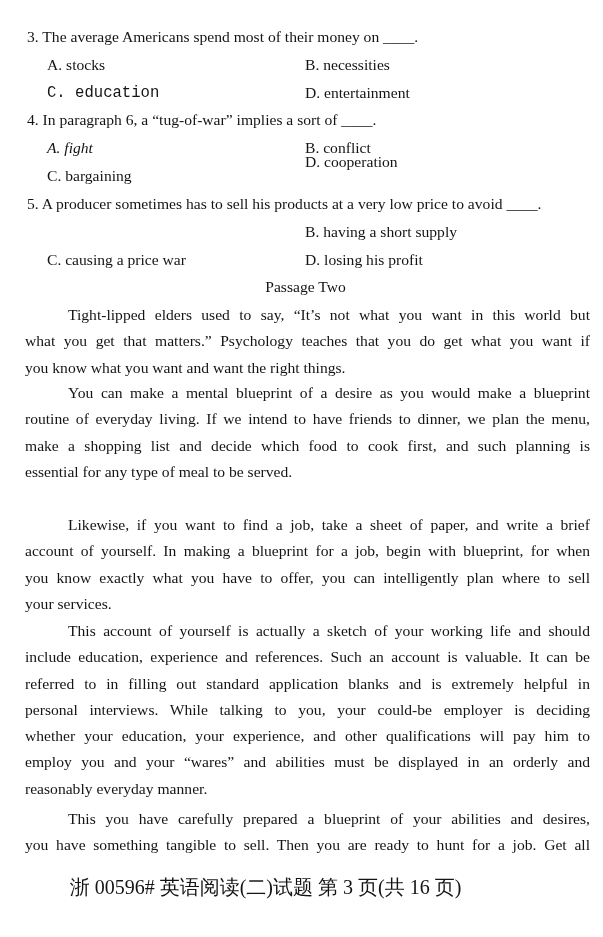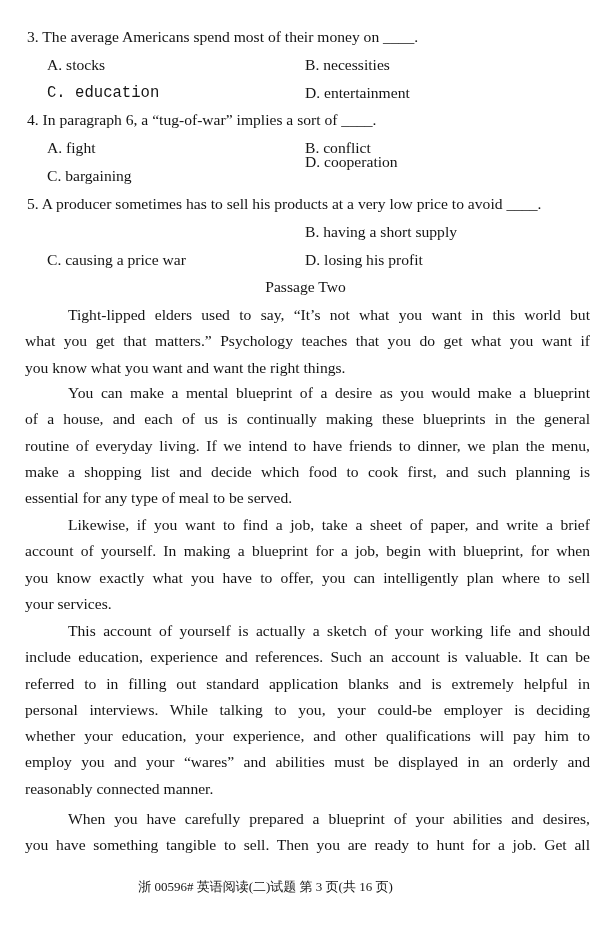--- a/index.html
+++ b/index.html
@@ -65,83 +65,82 @@
     .para .ln.first {
       padding-left: 43px;
     }
     .para { text-indent: 0; }
     .footer {
       position: absolute;
       left: 0;
       width: 603px;
       top: 877px;
       text-align: center;
-      font-size: 13px;
+      font-size: 20px;
       line-height: 20px;
       padding-left: 0;
     }
     .footer span { position: relative; left: -36px; }
   </style>
 </head>
 <body>
 
 <div class="page">
 
   <div class="q-stem" style="top:27px;">3. The average Americans spend most of their money on ____.</div>
   <div class="opt col-a" style="top:55px;">A. stocks</div>
   <div class="opt col-b" style="top:55px;">B. necessities</div>
   <div class="opt col-a" style="top:83px;font-family:Liberation Mono, monospace;">C. education</div>
   <div class="opt col-b" style="top:83px;">D. entertainment</div>
 
   <div class="q-stem" style="top:110px;">4. In paragraph 6, a “tug-of-war” implies a sort of ____.</div>
-  <div class="opt col-a" style="top:138px;">A. fight</div>
+  <div class="opt col-a" style="top:138px;font-style:italic;">A. fight</div>
   <div class="opt col-b" style="top:138px;">B. conflict</div>
   <div class="opt col-a" style="top:166px;">C. bargaining</div>
   <div class="opt col-b" style="top:152px;text-align:center;">D. cooperation</div>
 
   <div class="q-stem" style="top:194px;">5. A producer sometimes has to sell his products at a very low price to avoid ____.</div>
   <div class="opt col-b" style="top:222px;">B. having a short supply</div>
   <div class="opt col-a" style="top:250px;">C. causing a price war</div>
   <div class="opt col-b" style="top:250px;">D. losing his profit</div>
 
   <div class="passage-title">Passage Two</div>
 
   <div class="para" style="top:302px;">
     <span class="ln first">Tight-lipped elders used to say, “It’s not what you want in this world but</span>
     <span class="ln">what you get that matters.” Psychology teaches that you do get what you want if</span>
     <span class="ln last">you know what you want and want the right things.</span>
   </div>
 
   <div class="para" style="top:380px;">
     <span class="ln first">You can make a mental blueprint of a desire as you would make a blueprint</span>
-    <span class="ln">of a house, and each of us is continually making these blueprints in the general</span>
     <span class="ln">routine of everyday living. If we intend to have friends to dinner, we plan the menu,</span>
     <span class="ln">make a shopping list and decide which food to cook first, and such planning is</span>
     <span class="ln last">essential for any type of meal to be served.</span>
   </div>
 
   <div class="para" style="top:512px;">
     <span class="ln first">Likewise, if you want to find a job, take a sheet of paper, and write a brief</span>
     <span class="ln">account of yourself. In making a blueprint for a job, begin with blueprint, for when</span>
     <span class="ln">you know exactly what you have to offer, you can intelligently plan where to sell</span>
     <span class="ln last">your services.</span>
   </div>
 
   <div class="para" style="top:618px;">
     <span class="ln first">This account of yourself is actually a sketch of your working life and should</span>
     <span class="ln">include education, experience and references. Such an account is valuable. It can be</span>
     <span class="ln">referred to in filling out standard application blanks and is extremely helpful in</span>
     <span class="ln">personal interviews. While talking to you, your could-be employer is deciding</span>
     <span class="ln">whether your education, your experience, and other qualifications will pay him to</span>
     <span class="ln">employ you and your “wares” and abilities must be displayed in an orderly and</span>
-    <span class="ln last">reasonably connected manner.</span>
+    <span class="ln last">reasonably everyday manner.</span>
   </div>
 
   <div class="para" style="top:806px;">
-    <span class="ln first">When you have carefully prepared a blueprint of your abilities and desires,</span>
+    <span class="ln first">This you have carefully prepared a blueprint of your abilities and desires,</span>
     <span class="ln">you have something tangible to sell. Then you are ready to hunt for a job. Get all</span>
   </div>
 
   <div class="footer">
     <span>浙 00596# 英语阅读(二)试题 第 3 页(共 16 页)</span>
   </div>
 
 </div>
 
 </body></html>

